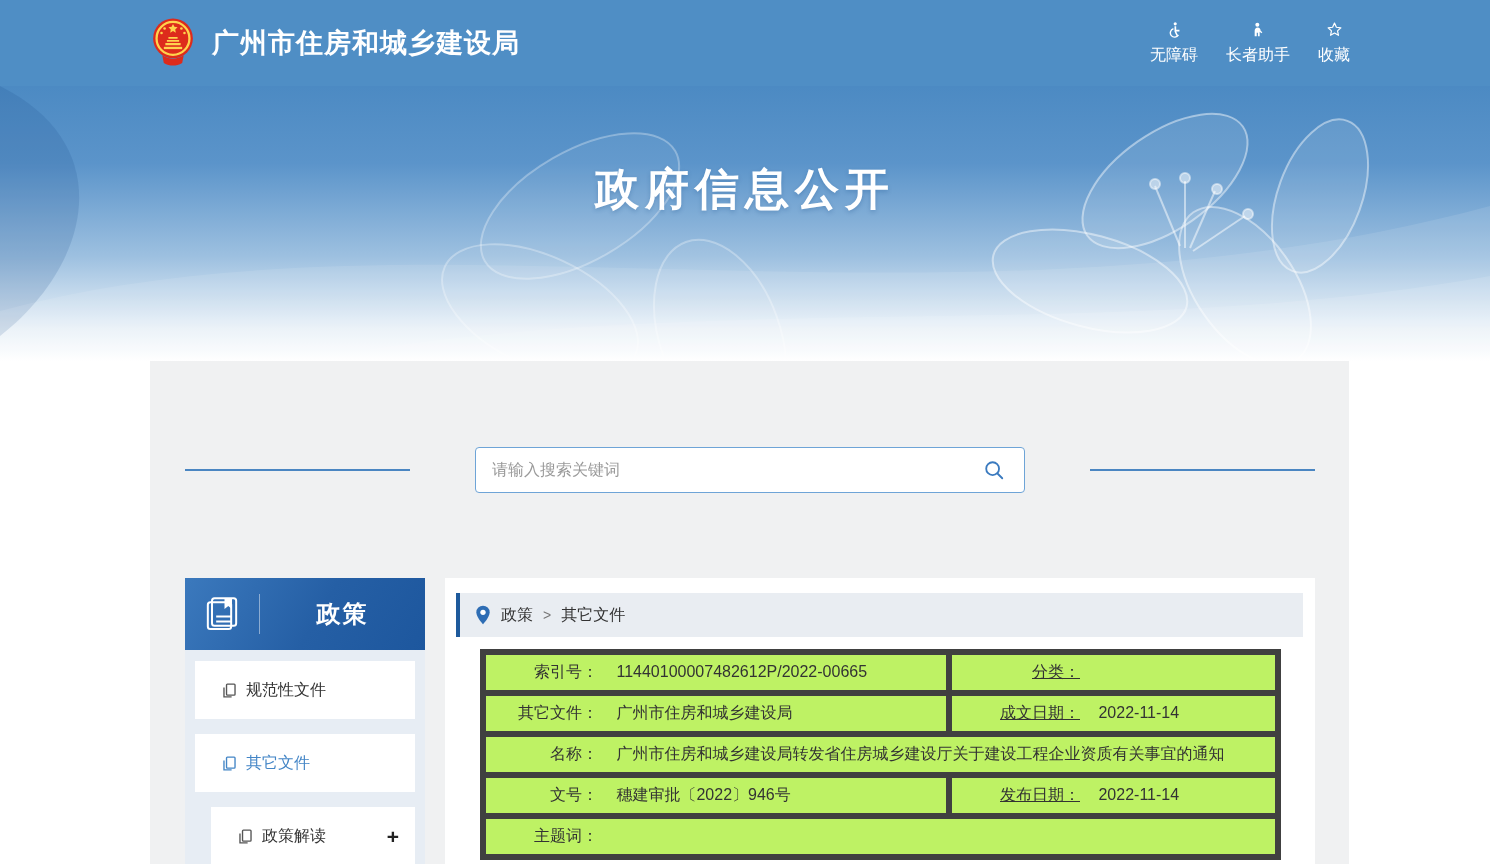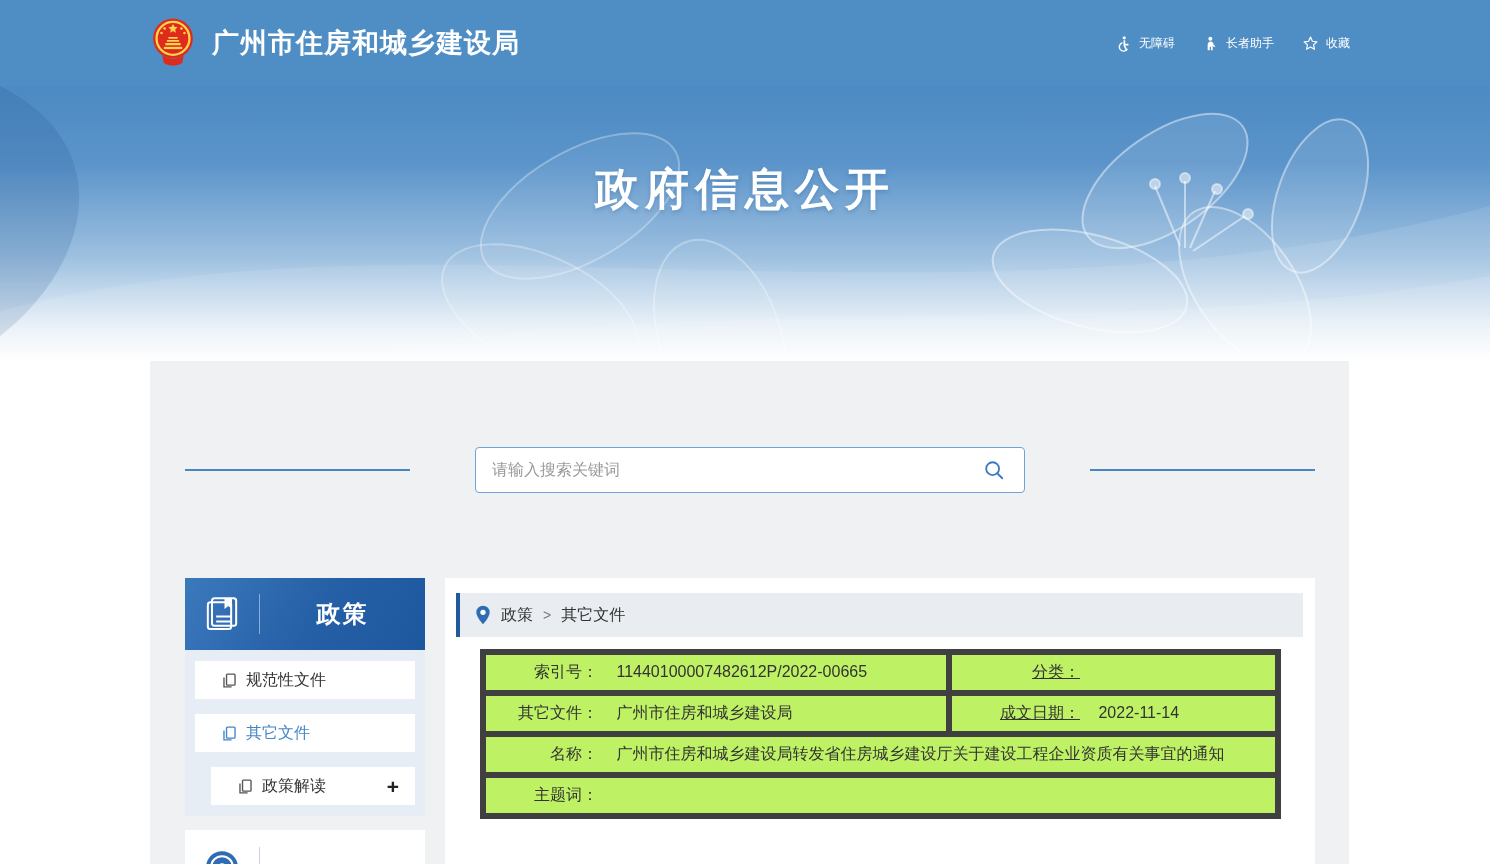--- a/index.html
+++ b/index.html
@@ -6,21 +6,21 @@
   html,body { width:1490px; height:864px; overflow:hidden; background:#fff;
     font-family:"Liberation Sans","DejaVu Sans",sans-serif; }
 
   
   .topbar { height:86px; background:#4f8ec5; display:flex; align-items:center;
     padding:0 140px 0 148px; position:relative; z-index:3; }
   .brand { display:flex; align-items:center; gap:14px; cursor:pointer; }
   .emblem { width:50px; height:52px; display:block; }
   .site-title { color:#fff; font-size:27px; font-weight:bold; letter-spacing:1px; }
   .topbar-right { margin-left:auto; display:flex; align-items:center; gap:28px; }
-  .toplink { display:flex; align-items:center; gap:7px; color:#fff; font-size:12px; cursor:pointer; }
+  .toplink { display:flex; align-items:center; gap:7px; color:#fff; font-size:16px; cursor:pointer;flex-direction:column; }
   .toplink svg { display:block; }
 
   
   .banner { height:275px; position:relative; overflow:hidden;
     background:linear-gradient(180deg,#4c8ac3 0%,#5b94ca 28%,#9dc0e0 62%,#e9f1f8 88%,#ffffff 100%); }
   .banner-art { position:absolute; inset:0; width:100%; height:100%; }
   .banner-title { position:absolute; top:74px; left:0; width:100%; text-align:center;
     color:#fff; font-size:44px; font-weight:800; letter-spacing:6px;
     text-shadow:0 2px 4px rgba(20,70,130,.25); }
 
@@ -42,21 +42,21 @@
     cursor:pointer; background:none; border:none; }
 
   
   .sidebar { position:absolute; left:35px; top:217px; width:240px; }
   .side-header { height:72px; display:flex; align-items:center; color:#fff; cursor:pointer;
     background:linear-gradient(120deg,#3b79bd 0%,#255fa5 55%,#1d579e 100%); }
   .side-header .icon-cell { width:74px; display:flex; justify-content:center; }
   .side-header .v-div { width:1px; height:40px; background:rgba(255,255,255,.45); }
   .side-header .hd-title { flex:1; text-align:center; font-size:24px; font-weight:bold; letter-spacing:2px; }
   .side-panel { background:#e7edf4; padding:11px 10px; }
-  .side-item { background:#fff; height:38px; display:flex; align-items:center;
+  .side-item { background:#fff; height:58px; display:flex; align-items:center;
     padding:0 16px 0 26px; margin-bottom:15px; font-size:16px; color:#333; cursor:pointer; }
   .side-item:last-child { margin-bottom:0;margin-left:16px; }
   .side-item .doc-ic { margin-right:8px; display:flex; }
   .side-item.active { color:#4385c6; }
   .side-item .expand { margin-left:auto; font-size:21px; font-weight:bold; color:#222; line-height:1; }
   .side-header2 { margin-top:14px; height:74px; background:#fff; display:flex; align-items:center;
     color:#333; cursor:pointer; }
   .side-header2 .icon-cell { width:74px; display:flex; justify-content:center; }
   .side-header2 .v-div { width:1px; height:40px; background:#c9d4e0; }
 
@@ -261,20 +261,30 @@
           <span class="val">2022-11-14</span>
         </td>
       </tr>
       <tr>
         <td colspan="2">
           <span class="lbl">名称：</span>
           <span class="val">广州市住房和城乡建设局转发省住房城乡建设厅关于建设工程企业资质有关事宜的通知</span>
         </td>
       </tr>
       <tr>
+        <td class="cell-l">
+          <span class="lbl">文号：</span>
+          <span class="val">穗建审批〔2022〕946号</span>
+        </td>
+        <td>
+          <span class="lbl-r">发布日期：</span>
+          <span class="val">2022-11-14</span>
+        </td>
+      </tr>
+      <tr>
         <td colspan="2">
           <span class="lbl">主题词：</span>
           <span class="val"></span>
         </td>
       </tr>
     </tbody>
       </table>
   </div>
 </div>
 

